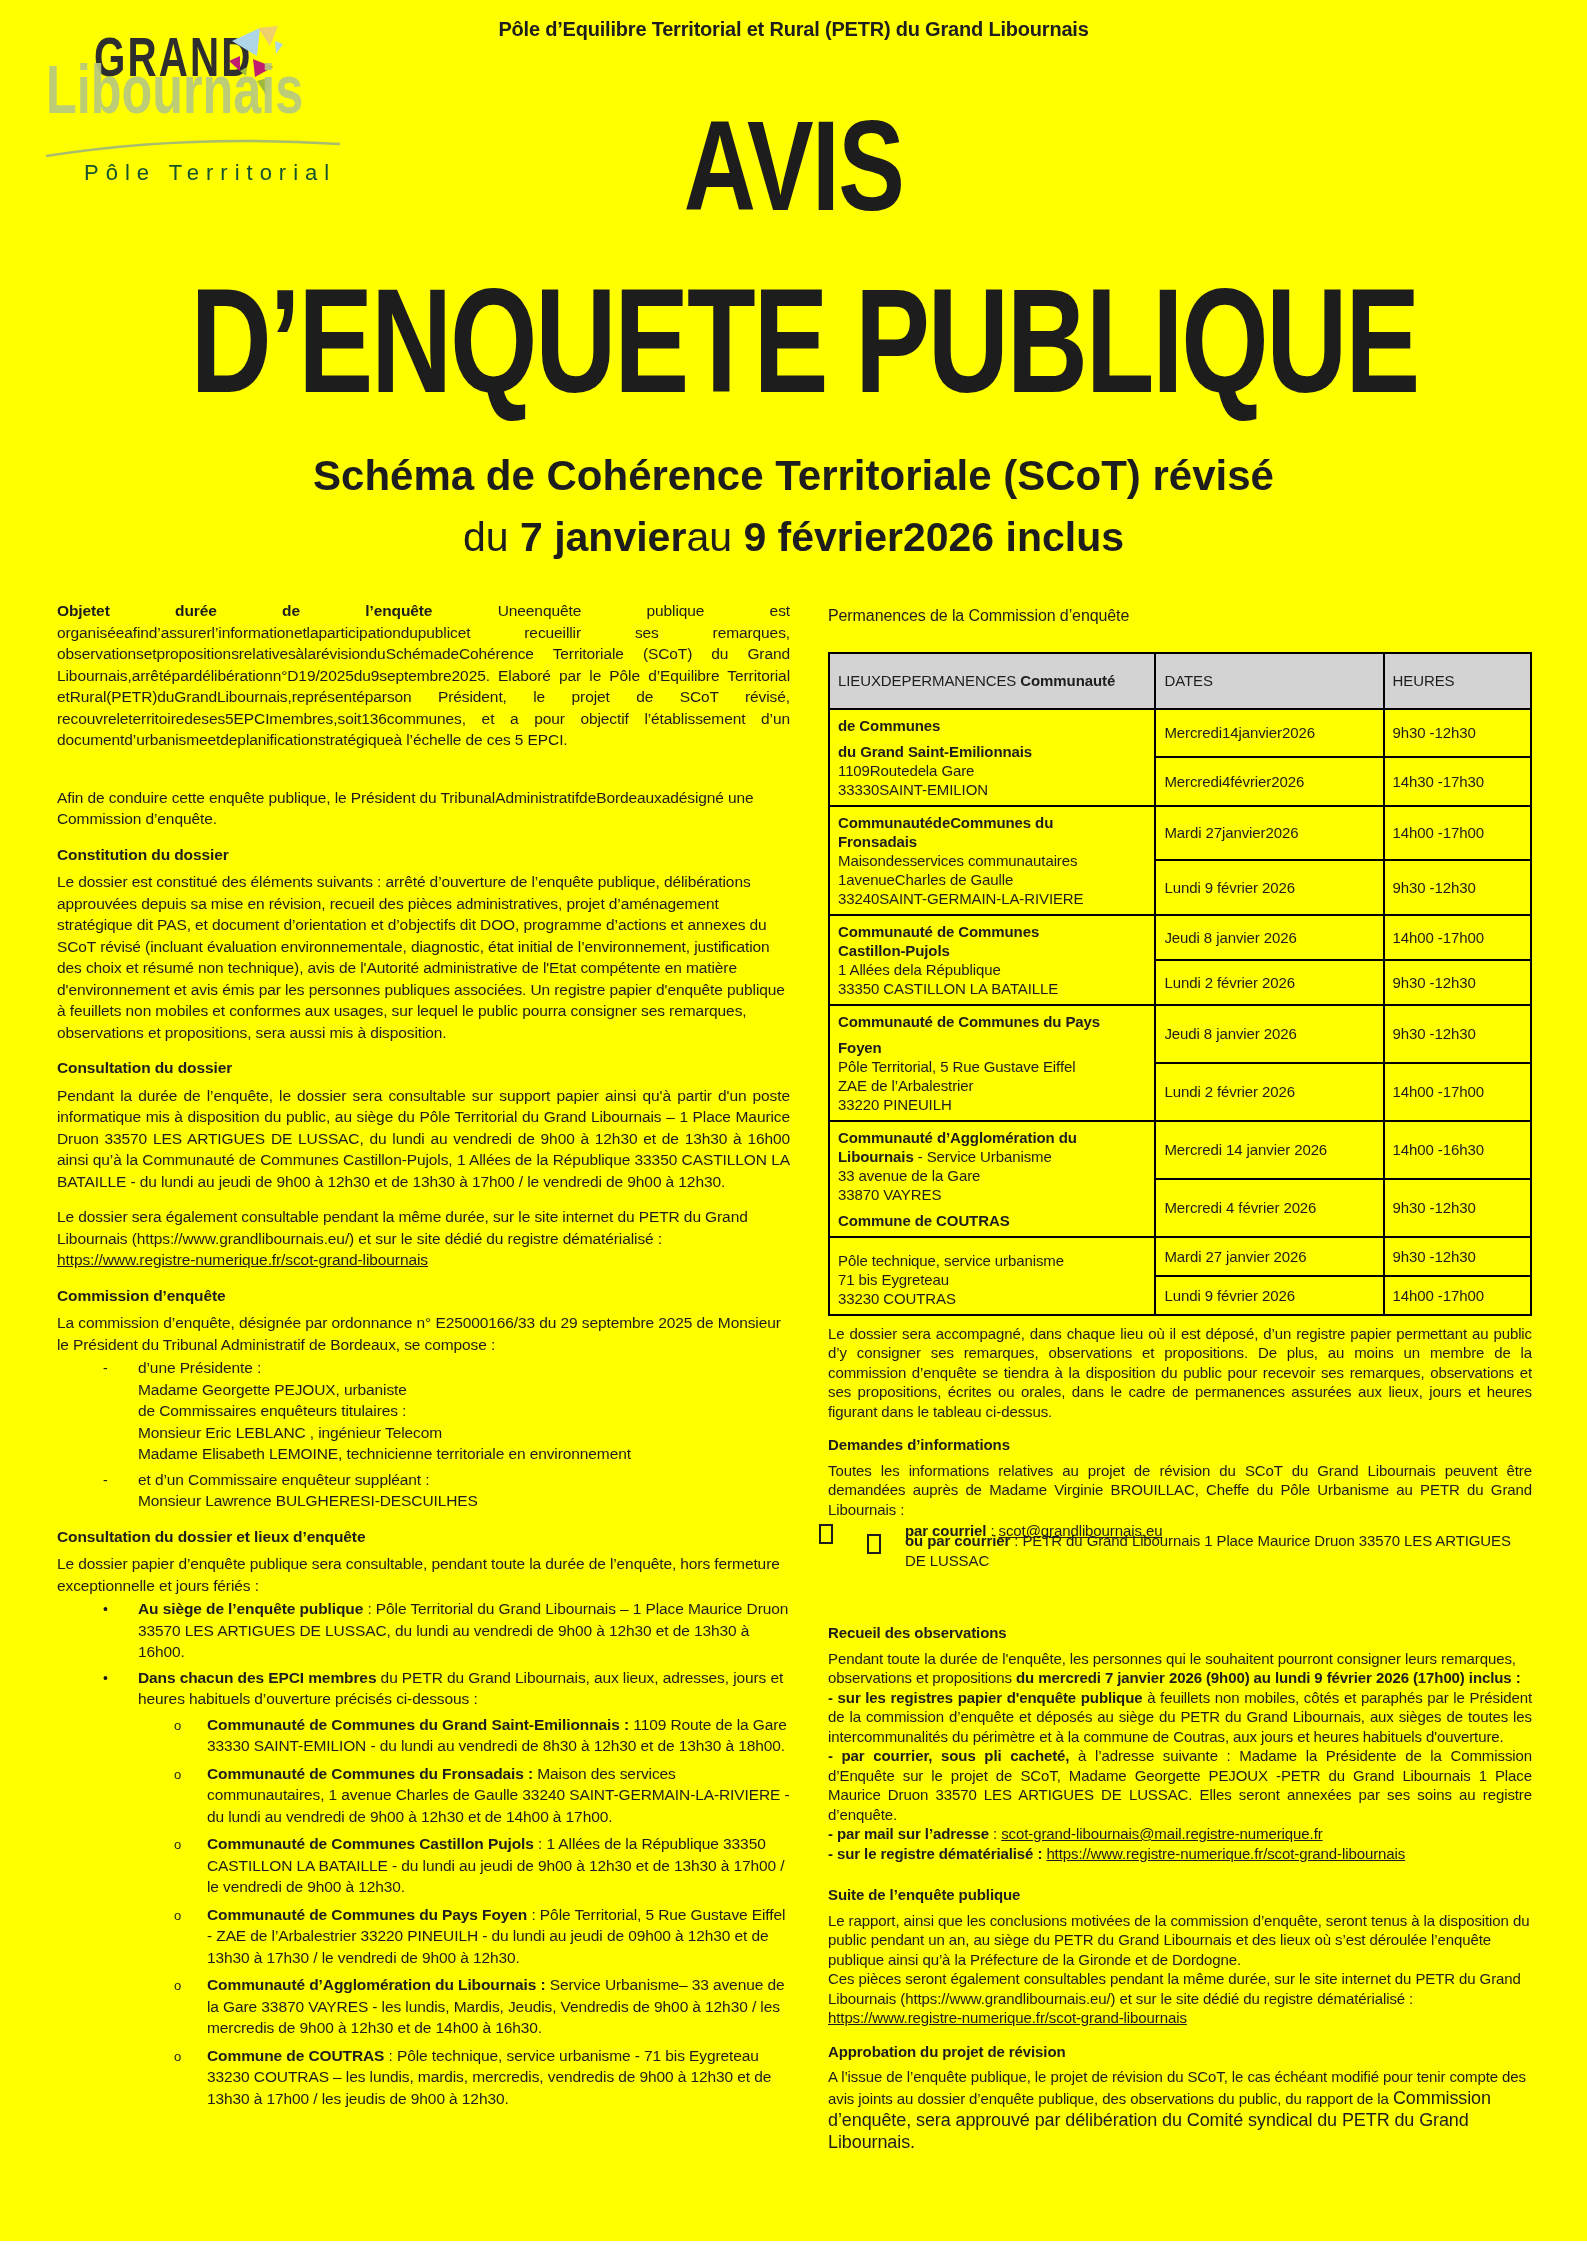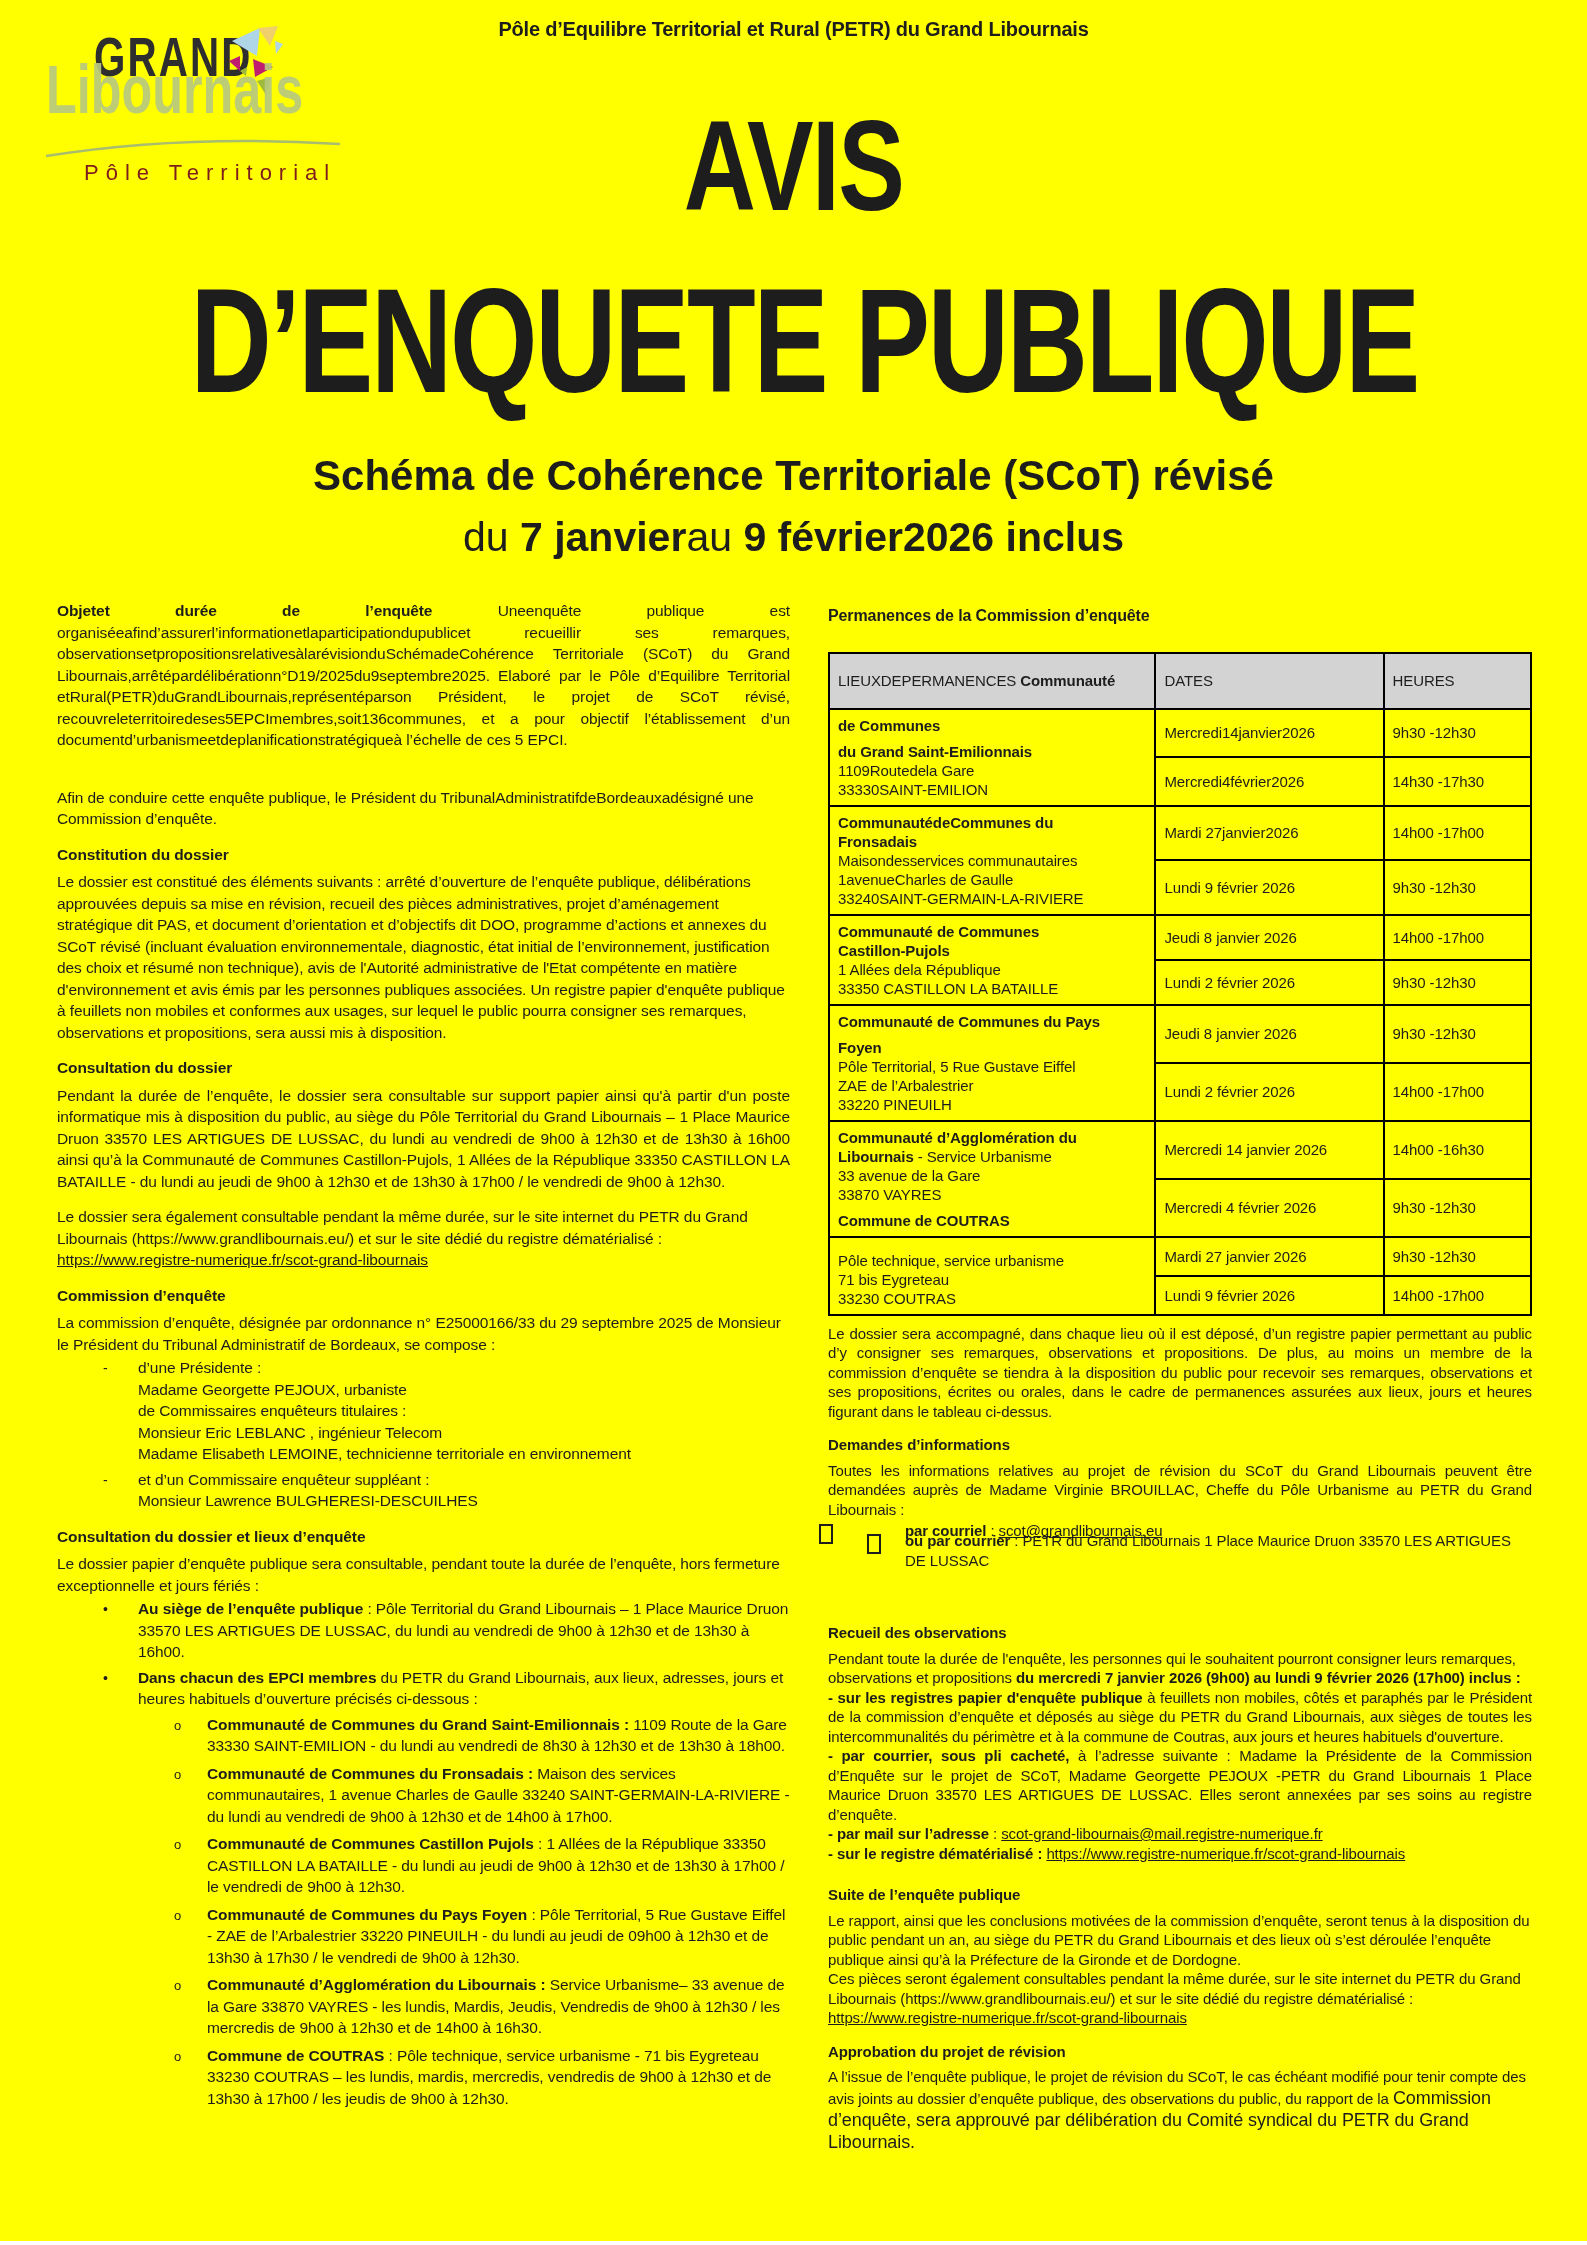--- a/index.html
+++ b/index.html
@@ -7,21 +7,21 @@
         font-family:"Liberation Sans",sans-serif;color:#1d1d1d;}
 
   
   .top-header{position:absolute;top:18px;left:0;width:100%;text-align:center;
               font-size:20px;font-weight:700;letter-spacing:-0.2px;}
   .logo{position:absolute;left:50px;top:12px;width:320px;height:195px;text-align:center;}
   .logo-grand{position:absolute;left:44px;top:12px;font-size:56px;font-weight:700;color:#2e2e2e;
               transform:scaleX(0.72);transform-origin:0 0;letter-spacing:3px;}
   .logo-lib{position:absolute;left:-4px;top:38px;font-size:68px;font-weight:700;color:#b7c97f;
             opacity:.92;transform:scaleX(0.74);transform-origin:0 0;}
-  .logo-pole{position:absolute;left:34px;top:148px;font-size:22px;color:#7f1d1d;letter-spacing:7px;}
+  .logo-pole{position:absolute;left:34px;top:148px;font-size:22px;color:#14532d;letter-spacing:7px;}
   .logo-tris{position:absolute;left:172px;top:8px;}
   .logo-swoosh{position:absolute;left:-6px;top:120px;}
 
   
   .title-avis{position:absolute;top:92px;left:0;width:100%;text-align:center;font-weight:700;
               font-size:128px;letter-spacing:-2px;transform:scaleX(0.78);}
   .title-enquete{position:absolute;top:256px;left:0;width:100%;text-align:center;font-weight:700;
               font-size:148px;letter-spacing:-3px;transform:scaleX(0.76);white-space:nowrap;}
   .subtitle{position:absolute;top:412px;left:0;width:100%;text-align:center;font-size:18px;font-weight:700;}
   .object-line{position:absolute;top:452px;left:0;width:100%;text-align:center;font-size:42px;font-weight:700;}
@@ -39,21 +39,21 @@
   b{font-weight:700;}
 
   
   .row1{display:flex;margin:1px 0 4px 0;}
   .row1 .mk{flex:0 0 35px;margin-left:46px;font-size:14px;padding-top:1px;}
   .row2{display:flex;margin:1px 0 6px 0;}
   .row2 .mk{flex:0 0 33px;margin-left:117px;font-size:13px;padding-top:1px;}
   .tx{flex:1 1 auto;}
 
   
-  .perm-heading{font-weight:700;font-size:16px;margin:6px 0 0 0;}
+  .perm-heading{font-weight:400;font-size:16px;margin:6px 0 0 0;}
   .perm-table{border-collapse:collapse;width:100%;margin-top:26px;font-size:15px;line-height:19px;}
   .perm-table td{border:2px solid #000;padding:4px 8px;vertical-align:middle;}
   .perm-table .thead td{background:#d3d3d3;height:46px;font-weight:400;}
   .perm-table .loc{vertical-align:top;padding-top:6px;padding-bottom:6px;}
   .loc .bl{font-weight:700;}
   .loc .sp{margin-top:7px;}
   .loc .ft{font-weight:700;margin-top:7px;}
   .c-loc{width:46.5%;} .c-date{width:32.5%;} .c-hour{width:21%;}
 
   

